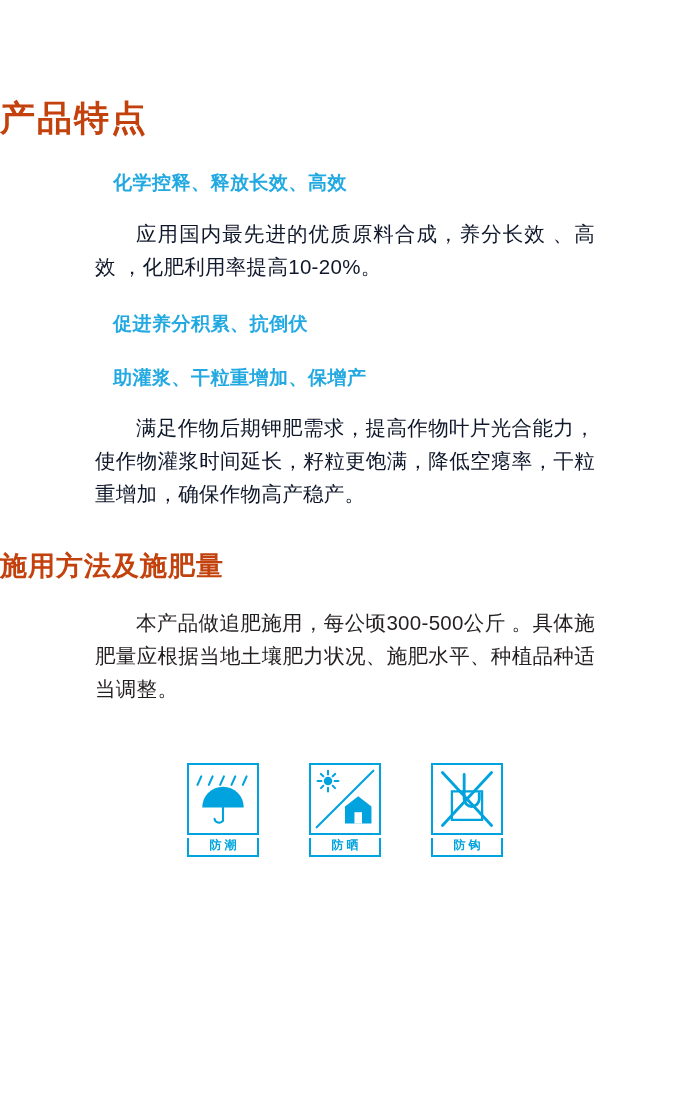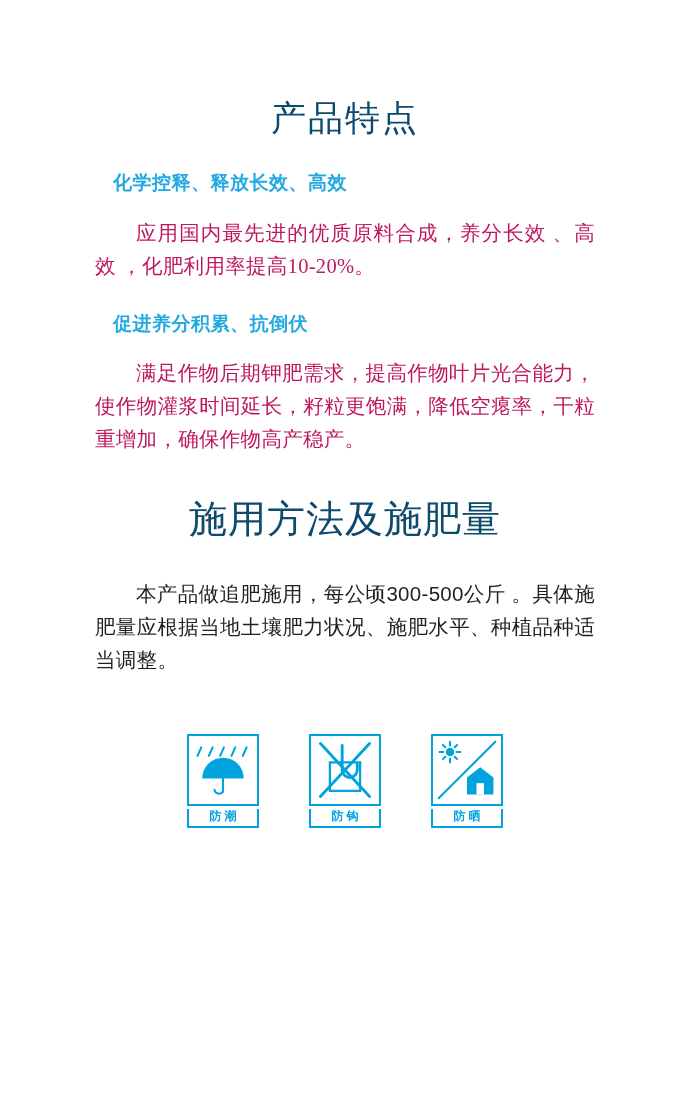--- a/index.html
+++ b/index.html
@@ -15,53 +15,51 @@
     overflow: hidden;
   }
   .page {
     position: relative;
     width: 690px;
     height: 1100px;
     box-sizing: border-box;
   }
 
   .section-title {
-    text-align: center;
-    color: #0c4a6e;
+    color: #c2410c;
     font-size: 35px;
-    font-weight: normal;
+    font-weight: bold;
     letter-spacing: 2px;
   }
   #title-product-features {
     margin-top: 95px;
   }
   #title-usage {
     margin-top: 38px;
-    font-size: 38px;
+    font-size: 27px;
     letter-spacing: 1px;
   }
 
   .feature-block {
     margin: 0 auto;
     width: 500px;
-    font-family: Liberation Serif, serif;
   }
   .feature-heading {
     color: #23a9e1;
     font-size: 19px;
     font-weight: bold;
     margin-left: 18px;
     margin-top: 28px;
     margin-bottom: 10px;
     letter-spacing: 0.5px;
   }
   .feature-body {
     font-size: 20.5px;
     line-height: 33px;
-    color: #be185d;
+    color: #0f172a;
     text-indent: 2em;
     text-align: justify;
     letter-spacing: 0.3px;
   }
 
   .usage-block {
     margin: 5px auto;
     width: 500px;
   }
   .usage-body {
@@ -119,20 +117,21 @@
   <div class="feature-block">
     <div class="feature-heading">化学控释、释放长效、高效</div>
     <p class="feature-body">应用国内最先进的优质原料合成，养分长效 、高效 ，化肥利用率提高10-20%。</p>
   </div>
 
   <div class="feature-block">
     <div class="feature-heading">促进养分积累、抗倒伏</div>
   </div>
 
   <div class="feature-block">
+    <div class="feature-heading">助灌浆、干粒重增加、保增产</div>
     <p class="feature-body">满足作物后期钾肥需求，提高作物叶片光合能力，使作物灌浆时间延长，籽粒更饱满，降低空瘪率，干粒重增加，确保作物高产稳产。</p>
   </div>
 
 
   <h2 class="section-title" id="title-usage">施用方法及施肥量</h2>
 
   <div class="usage-block">
     <p class="usage-body">本产品做追肥施用，每公顷300-500公斤 。具体施肥量应根据当地土壤肥力状况、施肥水平、种植品种适当调整。</p>
   </div>
 
@@ -149,45 +148,45 @@
           <path d="M14 45 A22 22 0 0 1 58 45 Z" fill="#00a3dd" stroke="none"></path>
           <line x1="36" y1="45" x2="36" y2="59"></line>
           <path d="M36 59 A5 5 0 0 1 27 57"></path>
         </g>
       </svg>
       <div class="icon-label">防潮</div>
     </div>
 
     <div class="icon-card">
       <svg class="icon-box" viewBox="0 0 72 72">
-        <g stroke="#00a3dd" stroke-width="2.4" fill="none" stroke-linecap="round">
-          <path d="M33 10 L33 36 A8 8 0 0 0 49 36 L49 30" stroke-width="3"></path>
-          <path d="M20 28 L20 58 L52 58 L52 28 Z" stroke-width="2.4"></path>
-          <line x1="10" y1="8" x2="62" y2="64" stroke-width="3"></line>
-          <line x1="62" y1="8" x2="10" y2="64" stroke-width="3"></line>
-        </g>
-      </svg>
-      <div class="icon-label">防钩</div>
-    </div>
-
-    <div class="icon-card">
-      <svg class="icon-box" viewBox="0 0 72 72">
         <g stroke="#00a3dd" stroke-width="2.2" fill="none" stroke-linecap="round">
           <circle cx="18" cy="17" r="4.5" fill="#00a3dd" stroke="none"></circle>
           <line x1="18" y1="6" x2="18" y2="10"></line>
           <line x1="18" y1="24" x2="18" y2="28"></line>
           <line x1="7" y1="17" x2="11" y2="17"></line>
           <line x1="25" y1="17" x2="29" y2="17"></line>
           <line x1="10.5" y1="9.5" x2="13" y2="12"></line>
           <line x1="23" y1="22" x2="25.5" y2="24.5"></line>
           <line x1="25.5" y1="9.5" x2="23" y2="12"></line>
           <line x1="13" y1="22" x2="10.5" y2="24.5"></line>
           <line x1="6" y1="66" x2="66" y2="6"></line>
           <path d="M36 44 L50 33 L64 44 L64 62 L36 62 Z" fill="#00a3dd" stroke="none"></path>
           <rect x="46" y="50" width="8" height="12" fill="#ffffff" stroke="none"></rect>
         </g>
       </svg>
       <div class="icon-label">防晒</div>
     </div>
 
+    <div class="icon-card">
+      <svg class="icon-box" viewBox="0 0 72 72">
+        <g stroke="#00a3dd" stroke-width="2.4" fill="none" stroke-linecap="round">
+          <path d="M33 10 L33 36 A8 8 0 0 0 49 36 L49 30" stroke-width="3"></path>
+          <path d="M20 28 L20 58 L52 58 L52 28 Z" stroke-width="2.4"></path>
+          <line x1="10" y1="8" x2="62" y2="64" stroke-width="3"></line>
+          <line x1="62" y1="8" x2="10" y2="64" stroke-width="3"></line>
+        </g>
+      </svg>
+      <div class="icon-label">防钩</div>
+    </div>
+
   </div>
 
 </div>
 
 </body></html>

